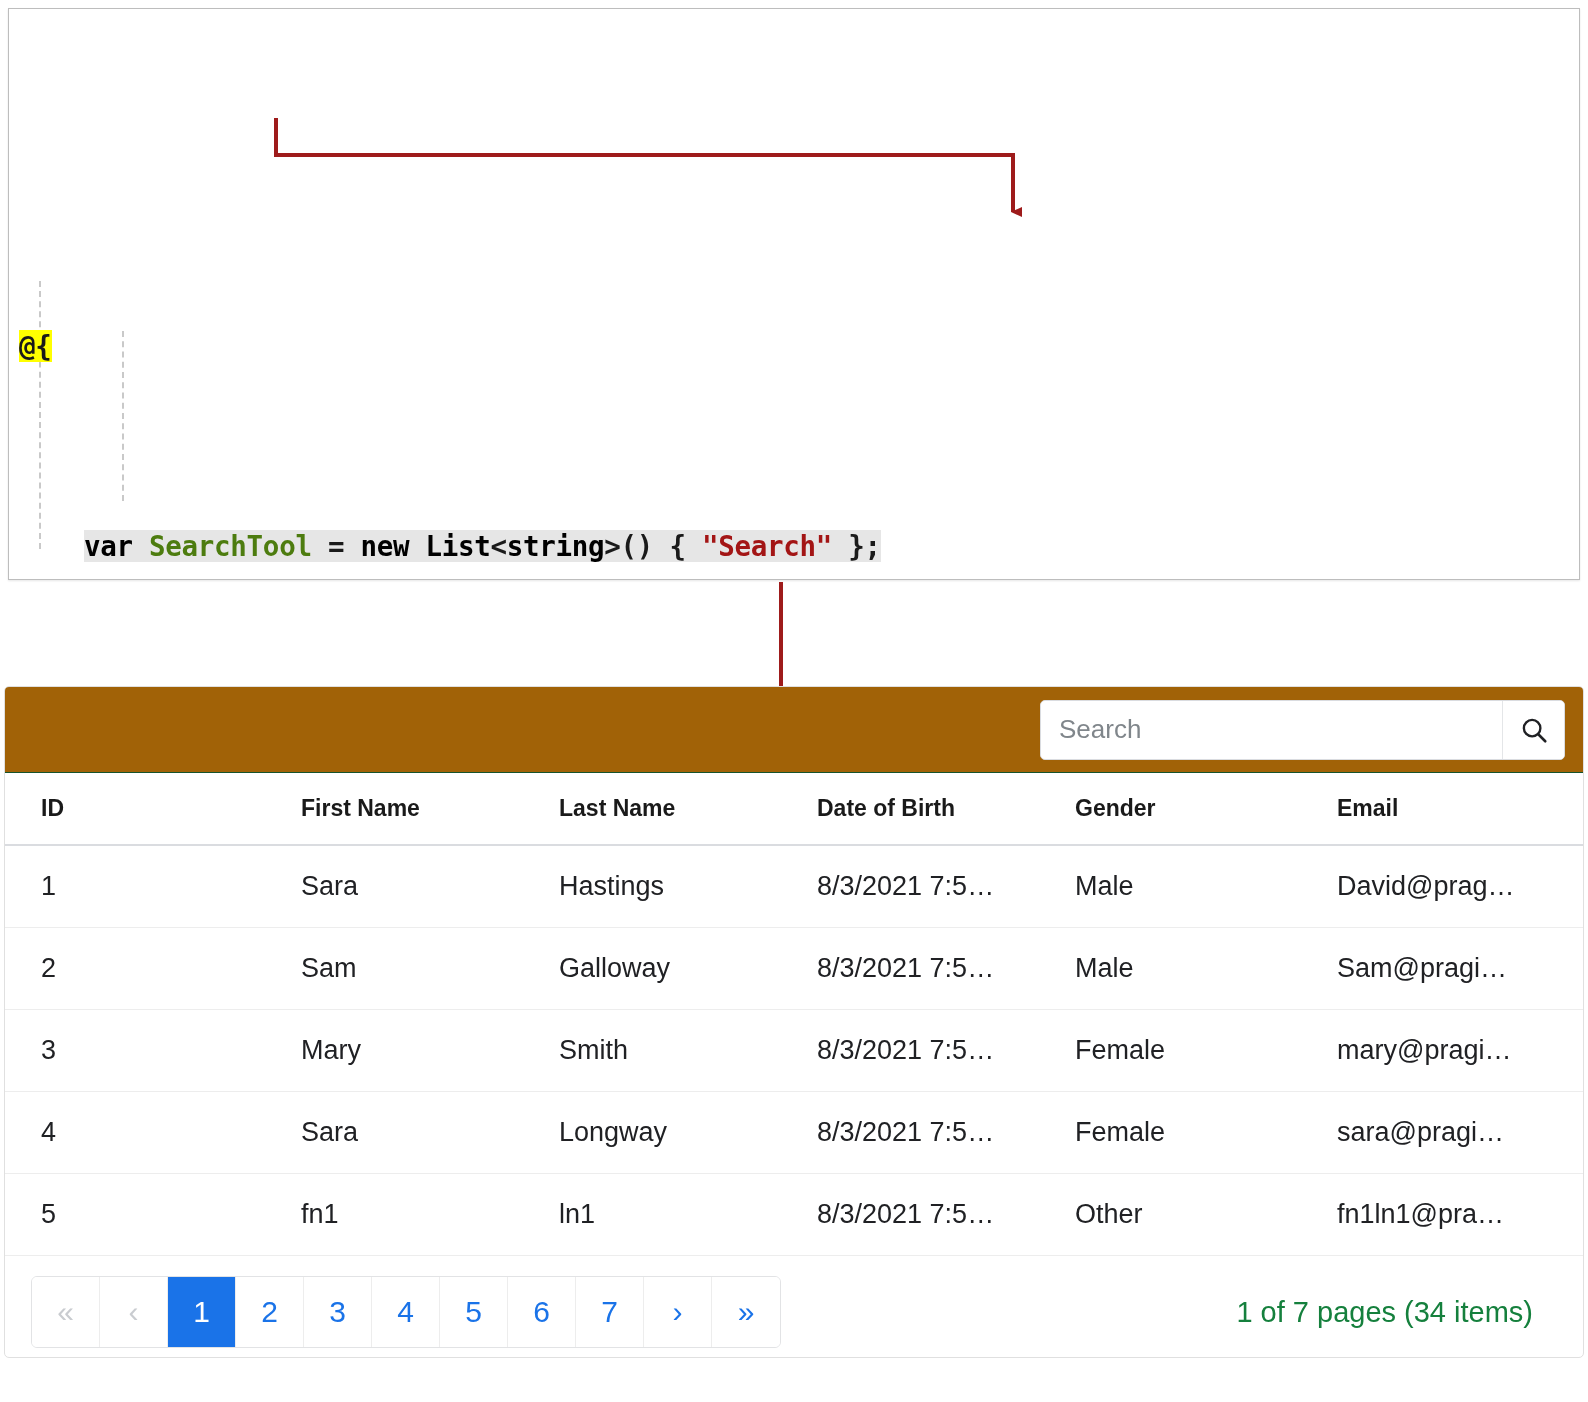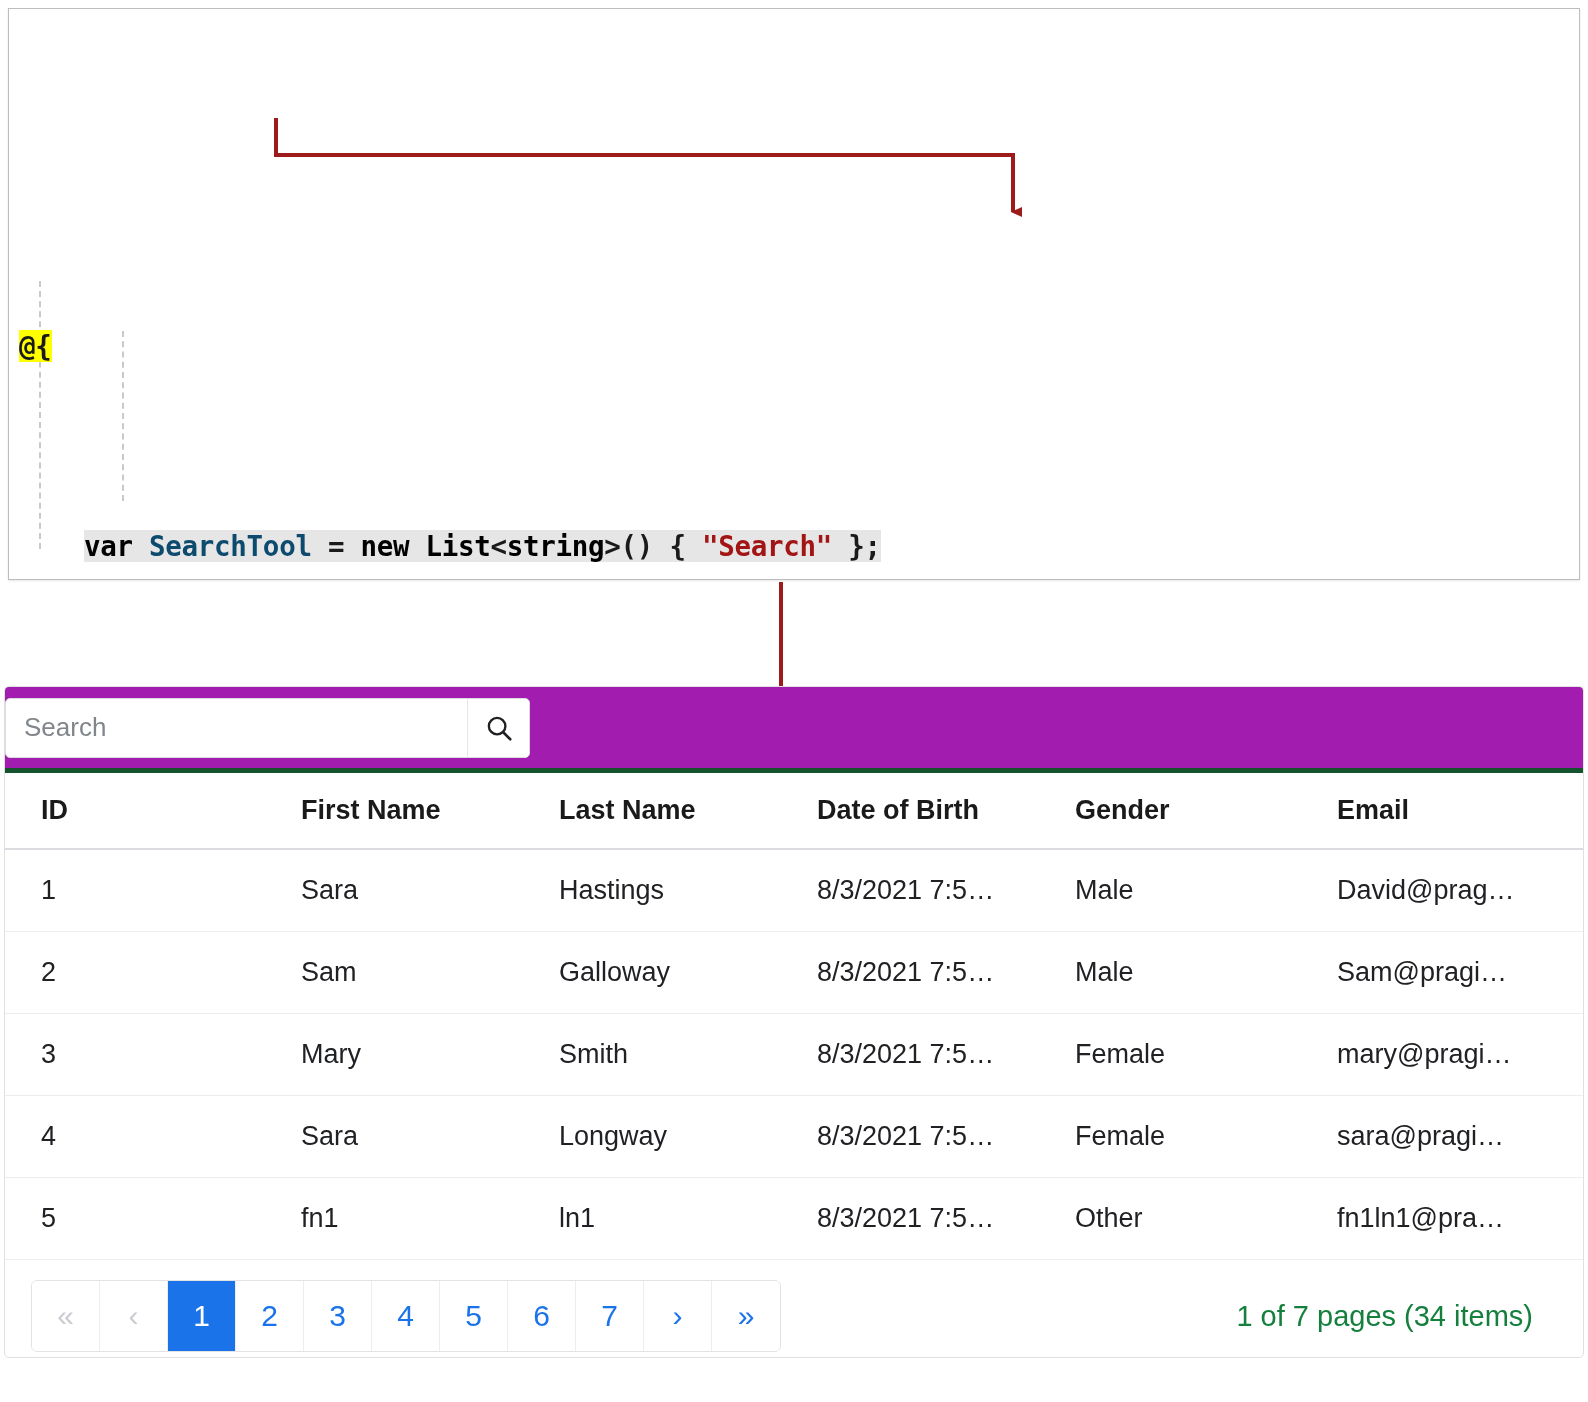--- a/index.html
+++ b/index.html
@@ -40,44 +40,44 @@
     border-left: 2px dashed #c9c9c9;
   }
   .g1 { left: 30px;  top: 272px; height: 268px; }
   .g2 { left: 113px; top: 322px; height: 170px; }
 
   
   .t-kw     { color: #000000; }
   .t-type   { color: #000000; }
   .t-str    { color: #a31515; }
   .t-punct  { color: #1a1a1a; }
-  .t-razor  { color: #0c4a6e; }
+  .t-razor  { color: #4d7c0f; }
   .t-at     { color: #1a1a1a; }
 
   .hl-yellow { background: #ffff00; }
   .hl-grey   { background: #e6e6e6; }
 
   
   .arrow-svg { position: absolute; left: 0; top: 0; pointer-events: none; }
 
   
   .grid-wrap {
     position: absolute;
     left: 4px; top: 686px;
     width: 1580px; height: 672px;
     background: #ffffff;
     border: 1px solid #e0e0e0;
     border-radius: 5px;
     overflow: hidden;
   }
   .grid-toolbar {
     height: 86px;
-    background: #a21caf;
-    border-bottom: 5px solid #14532d;
-    display: flex; align-items: center; 
+    background: #a16207;
+    border-bottom: 1px solid #14532d;
+    display: flex; align-items: center; justify-content: flex-end;
     padding-right: 18px;
   }
   .search-box {
     display: flex; align-items: stretch;
     width: 525px; height: 60px;
     background: #ffffff;
     border: 1px solid #dadce0;
     border-radius: 5px;
     overflow: hidden;
   }
@@ -96,21 +96,21 @@
     border: 0;
     border-left: 1px solid #e4e6e8;
     background: #ffffff;
     display: flex; align-items: center; justify-content: center;
     cursor: pointer;
   }
 
   table.grid-table { width: 100%; border-collapse: collapse; table-layout: fixed; }
   table.grid-table th {
     text-align: left;
-    font-size: 27px;
+    font-size: 23px;
     font-weight: bold;
     color: #1a1a1a;
     padding: 22px 0 22px 0;
     border-bottom: 2px solid #dadce0;
     white-space: nowrap;
   }
   table.grid-table td {
     font-size: 27px;
     color: #202124;
     padding: 25px 0 25px 0;

